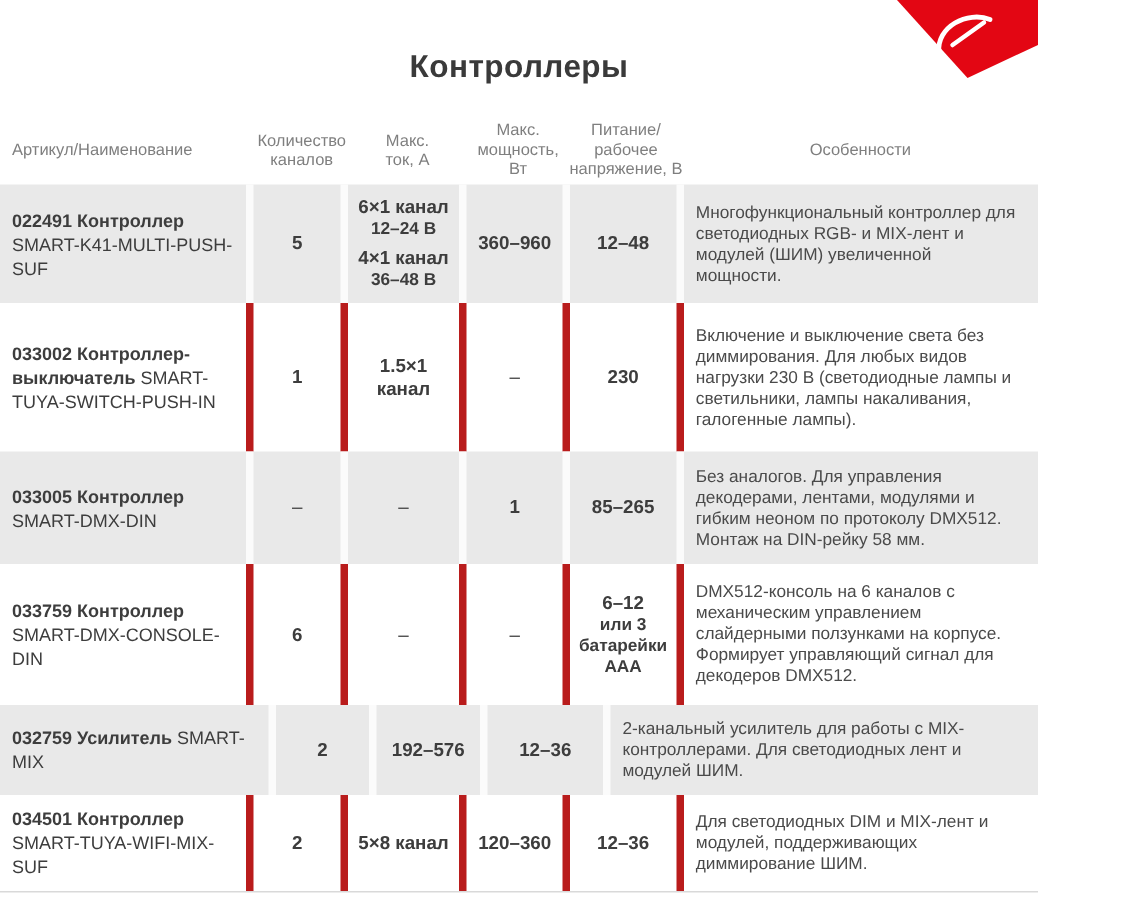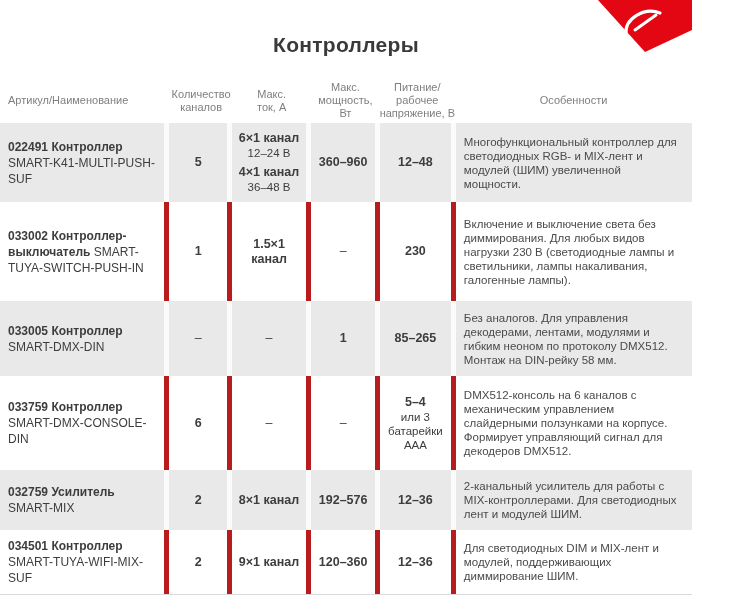--- a/index.html
+++ b/index.html
@@ -32,21 +32,21 @@
         align-items:center;text-align:center;padding:8px 4px;border-right:5px solid #b91c1c;}
   .row.shaded .cell{border-right-color:#fbfbfb;}
   .cell:last-child{border-right:none;}
 
   .name-cell{align-items:flex-start;text-align:left;padding-left:8px;padding-right:6px;
              font-size:12px;line-height:16px;color:#3d3d3d;}
   .name-cell .art{font-weight:bold;}
 
   .vline{font-size:12.5px;line-height:15px;color:#3d3d3d;}
   .v-main{font-weight:bold;}
-  .v-sub{font-size:11.5px;line-height:14px;font-weight:normal;}
+  .v-sub{font-size:11.5px;line-height:14px;font-weight:bold;}
   .v-gap{margin-top:5px;}
 
   .features-cell{align-items:flex-start;text-align:left;padding:8px 12px 8px 8px;
                  font-size:11.5px;line-height:14px;color:#4a4a4a;}
 </style>
 </head>
 <body>
 
 <div class="page">
 
@@ -137,52 +137,49 @@
         <div class="cell c1">
           <div class="vline v-main">6</div>
         </div>
         <div class="cell c2">
           <div class="vline">–</div>
         </div>
         <div class="cell c3">
           <div class="vline">–</div>
         </div>
         <div class="cell c4">
-          <div class="vline v-main">5–4</div>
+          <div class="vline v-main">6–12</div>
           <div class="vline v-sub">или 3 батарейки ААА</div>
         </div>
         <div class="cell features-cell c5">DMX512-консоль на 6 каналов с механическим управлением слайдерными ползунками на корпусе. Формирует управляющий сигнал для декодеров DMX512.</div>
       </div>
       <div class="row shaded">
         <div class="cell name-cell c0">
           <div><span class="art">032759 Усилитель</span><span> SMART-MIX</span></div>
         </div>
         <div class="cell c1">
           <div class="vline v-main">2</div>
-        </div>
-        <div class="cell c2">
-          <div class="vline v-main">8×1 канал</div>
         </div>
         <div class="cell c3">
           <div class="vline v-main">192–576</div>
         </div>
         <div class="cell c4">
           <div class="vline v-main">12–36</div>
         </div>
         <div class="cell features-cell c5">2-канальный усилитель для работы с MIX-контроллерами. Для светодиодных лент и модулей ШИМ.</div>
       </div>
       <div class="row">
         <div class="cell name-cell c0">
           <div><span class="art">034501 Контроллер</span><span> SMART-TUYA-WIFI-MIX-SUF</span></div>
         </div>
         <div class="cell c1">
           <div class="vline v-main">2</div>
         </div>
         <div class="cell c2">
-          <div class="vline v-main">9×1 канал</div>
+          <div class="vline v-main">5×8 канал</div>
         </div>
         <div class="cell c3">
           <div class="vline v-main">120–360</div>
         </div>
         <div class="cell c4">
           <div class="vline v-main">12–36</div>
         </div>
         <div class="cell features-cell c5">Для светодиодных DIM и MIX-лент и модулей, поддерживающих диммирование ШИМ.</div>
       </div>
     </div>

